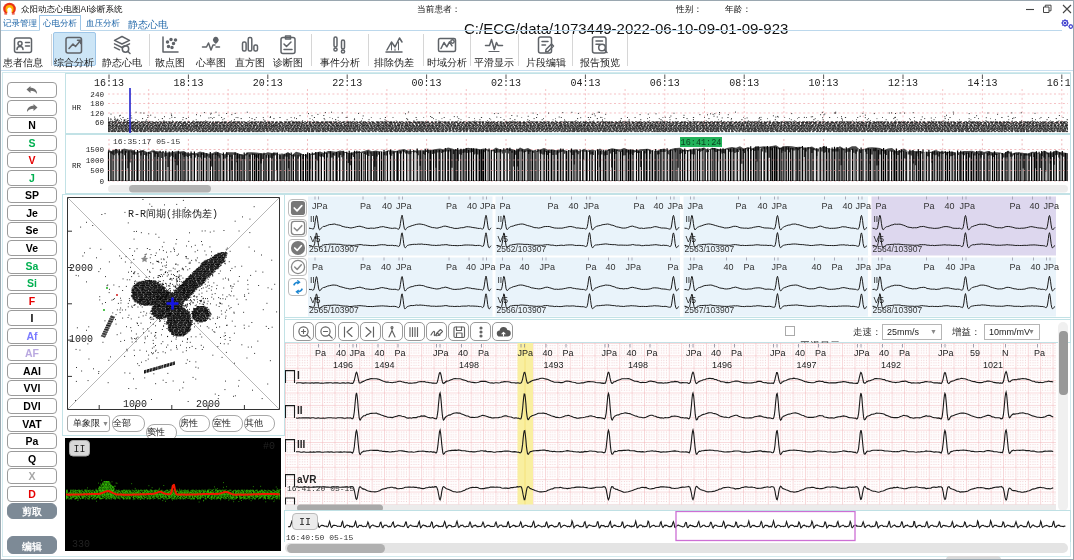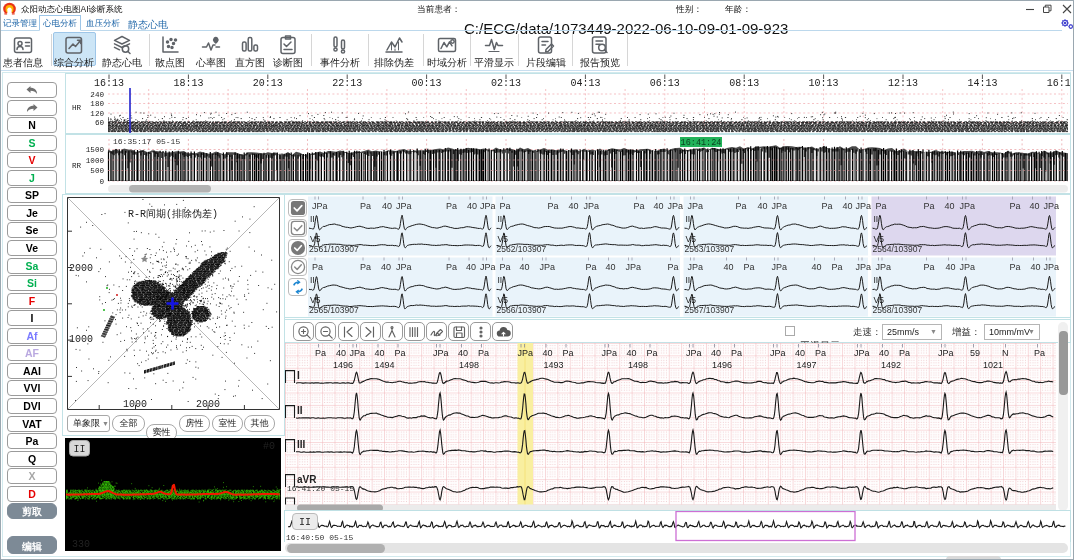--- a/index.html
+++ b/index.html
@@ -10,21 +10,21 @@
 .ann{font:9px "Liberation Sans",sans-serif;fill:#333}
 .ann2{font:9px "Liberation Sans",sans-serif;fill:#222}
 .lbl{font:8.5px "Liberation Sans",sans-serif;fill:#222}
 .llbl{font:bold 10px "Liberation Sans",sans-serif;fill:#222}
 .idx{font:8.5px "Liberation Sans",sans-serif;fill:#333}
 .wv{stroke:#1a1a1a;stroke-width:1;fill:none}
 .wv2{stroke:#1a1a1a;stroke-width:1.1;fill:none}
 .tblbl{font-size:10px;color:#222;text-align:center;white-space:nowrap}
 .sbbtn{position:absolute;left:7px;width:50px;height:16px;border:1px solid #9b9b9b;border-radius:4px;background:#fff;font-weight:bold;font-size:10.5px;text-align:center;line-height:14px}
 .sbbtn.dark{background:#7d8a96;color:#fff;font-size:10px;line-height:15px;border-color:#7d8a96;border-radius:6px}
-.fbtn{position:absolute;height:17px;border:1px solid #a8a8a8;border-radius:8px;background:#fff;font-size:9px;color:#222;text-align:center;line-height:15px}
+.fbtn{position:absolute;height:17px;border:1px solid #a8a8a8;border-radius:8px;background:#fff;font-size:9px;color:#222;text-align:left;line-height:15px}
 .tbtn{position:absolute;top:322px;width:21px;height:19px;border:1px solid #999;border-radius:5px;background:#fff;display:flex;align-items:center;justify-content:center}
 .ckbtn{position:absolute;left:288px;width:19px;height:18px;border:1px solid #bbb;border-radius:4px;background:#fff;display:flex;align-items:center;justify-content:center}
 .sel{position:absolute;height:16px;border:1px solid #b5b5b5;background:#fff;font-size:9px;color:#222;line-height:14px;padding-left:4px}
 .panel{position:absolute;border:1px solid #c2e2e6;background:#fff}
 </style></head><body>
 <div class="abs" style="left:0;top:0;width:1074px;height:560px;border:1px solid #9aa7b0;pointer-events:none;z-index:99"></div>
 <svg class="abs" style="left:2px;top:2px" width="15" height="14" viewBox="0 0 17 16">
 <circle cx="8.5" cy="8" r="7.2" fill="#e83418"></circle>
 <circle cx="8.5" cy="8" r="4.6" fill="#ffb400"></circle>
 <circle cx="8.5" cy="8.6" r="2.4" fill="#fff"></circle>

